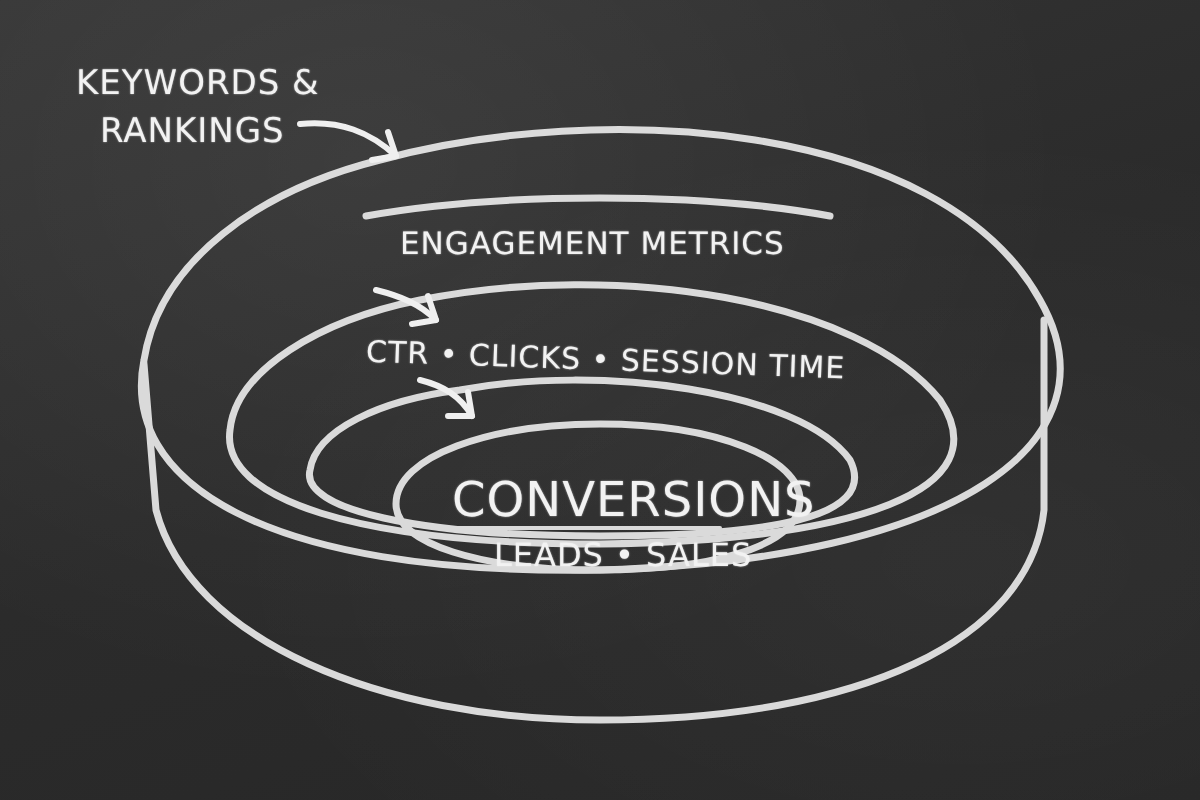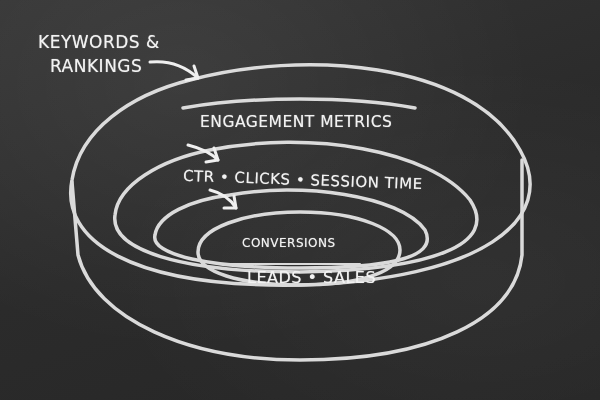--- a/index.html
+++ b/index.html
@@ -17,21 +17,21 @@
     }
     svg.chalk { position: absolute; left: 0; top: 0; }
     .label {
       position: absolute; color: #f2f2f2; letter-spacing: 0.5px;
       text-shadow: 0 0 1px rgba(255,255,255,0.6);
       white-space: nowrap;
     }
     .kw { left: 38px; top: 30px; font-size: 17px; line-height: 24px; }
     .eng { left: 200px; top: 113px; font-size: 15.5px; }
     .ctr { left: 183px; top: 171px; font-size: 15px; transform: rotate(2deg); }
-    .conv { left: 226px; top: 236px; font-size: 12px; margin-left: 16px; }
+    .conv { left: 226px; top: 236px; font-size: 24px; }
     .leads { left: 247px; top: 268px; font-size: 16px; }
   </style>
 </head>
 <body>
 
 <div class="board">
   <svg class="chalk" width="600" height="400" viewBox="0 0 600 400">
     <g fill="none" stroke="#e9e9e9" stroke-linecap="round" stroke-width="3.5" opacity="0.92">
 
       <path d="M190 80 C 300 50, 470 60, 520 150 C 560 220, 480 280, 300 285 C 130 288, 60 240, 72 180 C 80 130, 130 95, 190 80"></path>

